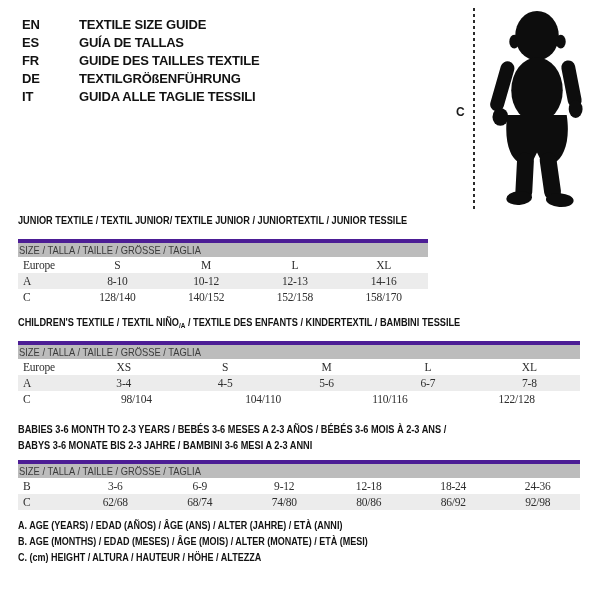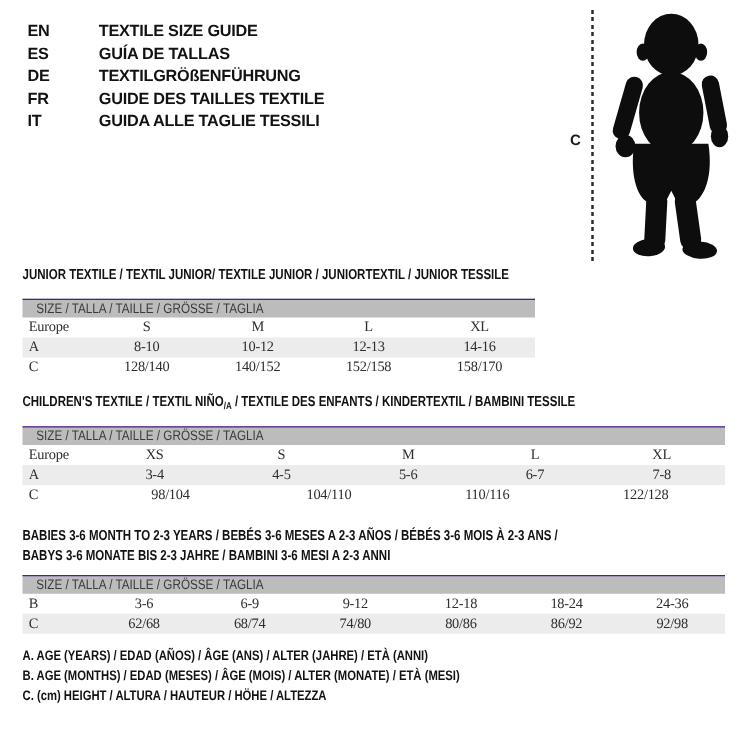--- a/index.html
+++ b/index.html
@@ -30,22 +30,22 @@
   .sec-title{
     font-weight:bold;font-size:11.5px;color:#121212;white-space:nowrap;
     transform:scaleX(0.8);transform-origin:0 0;line-height:13px;
   }
   .sec-title .subscript{font-size:8px;position:relative;top:2px;}
   .t3-title{line-height:16px;}
 
   
   .sizetable{left:18px;}
   .thead{
-    height:14px;line-height:14px;background:#bcbcbc;border-top:1px solid #4c1d95;
-    color:#3b3b3b;font-size:11px;padding-left:11px;overflow:visible;
+    height:14px;line-height:14px;background:#bcbcbc;border-top:4px solid #4c1d95;
+    color:#3b3b3b;font-size:11px;padding-left:1px;overflow:visible;
   }
   .thead-inner{display:inline-block;transform:scaleX(0.85);transform-origin:0 0;white-space:nowrap;}
   .trow{display:flex;height:16px;line-height:16px;font-size:11.5px;color:#2e2e2e;letter-spacing:-0.2px;font-family:Liberation Serif, serif;}
   .trow.stripe{background:#ececec;}
   .tlabel{width:55px;padding-left:5px;box-sizing:border-box;}
   .tcell{flex:1;text-align:center;}
 
   
   .footnotes{left:18px;top:517px;}
   .footnote{
@@ -59,26 +59,26 @@
 <div class="abs lang">
   <div class="lang-row">
     <span class="lang-code">EN</span>
     <span class="lang-label">TEXTILE SIZE GUIDE</span>
   </div>
   <div class="lang-row">
     <span class="lang-code">ES</span>
     <span class="lang-label">GUÍA DE TALLAS</span>
   </div>
   <div class="lang-row">
+    <span class="lang-code">FR</span>
+    <span class="lang-label">GUIDE DES TAILLES TEXTILE</span>
+  </div>
+  <div class="lang-row">
     <span class="lang-code">DE</span>
     <span class="lang-label">TEXTILGRÖßENFÜHRUNG</span>
-  </div>
-  <div class="lang-row">
-    <span class="lang-code">FR</span>
-    <span class="lang-label">GUIDE DES TAILLES TEXTILE</span>
   </div>
   <div class="lang-row">
     <span class="lang-code">IT</span>
     <span class="lang-label">GUIDA ALLE TAGLIE TESSILI</span>
   </div>
 </div>
 
 <div class="abs meas-line"></div>
 <div class="abs fig-label">C</div>
 <svg class="abs baby" width="116" height="202" viewBox="0 0 116 204" fill="#0d0d0d" xmlns="http://www.w3.org/2000/svg">

